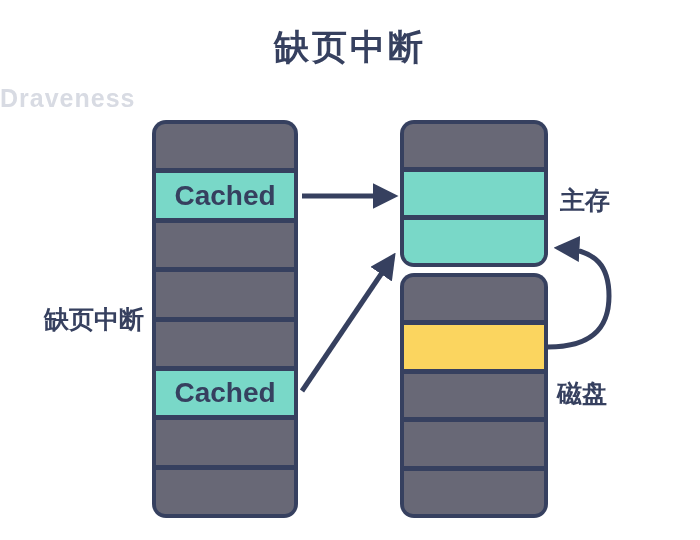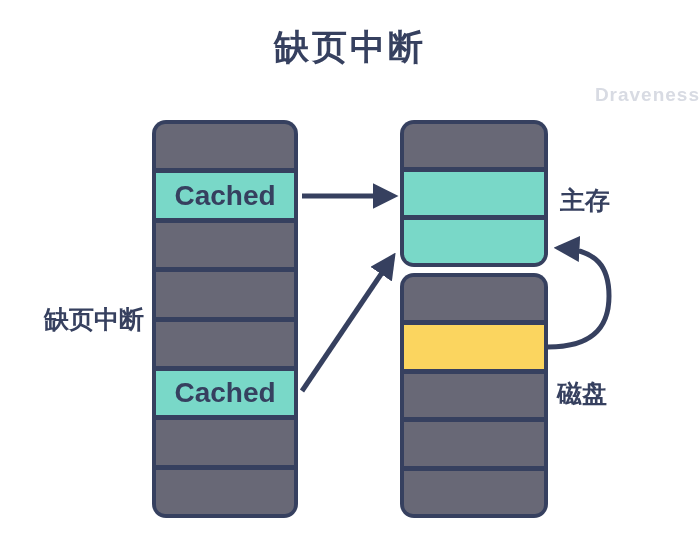--- a/index.html
+++ b/index.html
@@ -12,22 +12,22 @@
   }
   .title {
     position: absolute; top: 24px; left: 0; width: 100%;
     text-align: center;
     font-size: 35px; font-weight: bold;
     color: var(--navy, #36405f);
     letter-spacing: 3px;
   }
   .watermark {
     position: absolute; top: 84px; left: 0; width: 100%;
-    text-align: right;
-    font-size: 19px; font-weight: bold;
+    text-align: left;
+    font-size: 25px; font-weight: bold;
     color: var(--watermark-gray, #d8dbe3);
     letter-spacing: 1px;
   }
   .col {
     position: absolute;
     display: flex; flex-direction: column;
     background: var(--navy, #36405f);
     border-radius: 14px;
     padding: 4px; gap: 5px;
     box-sizing: border-box;

